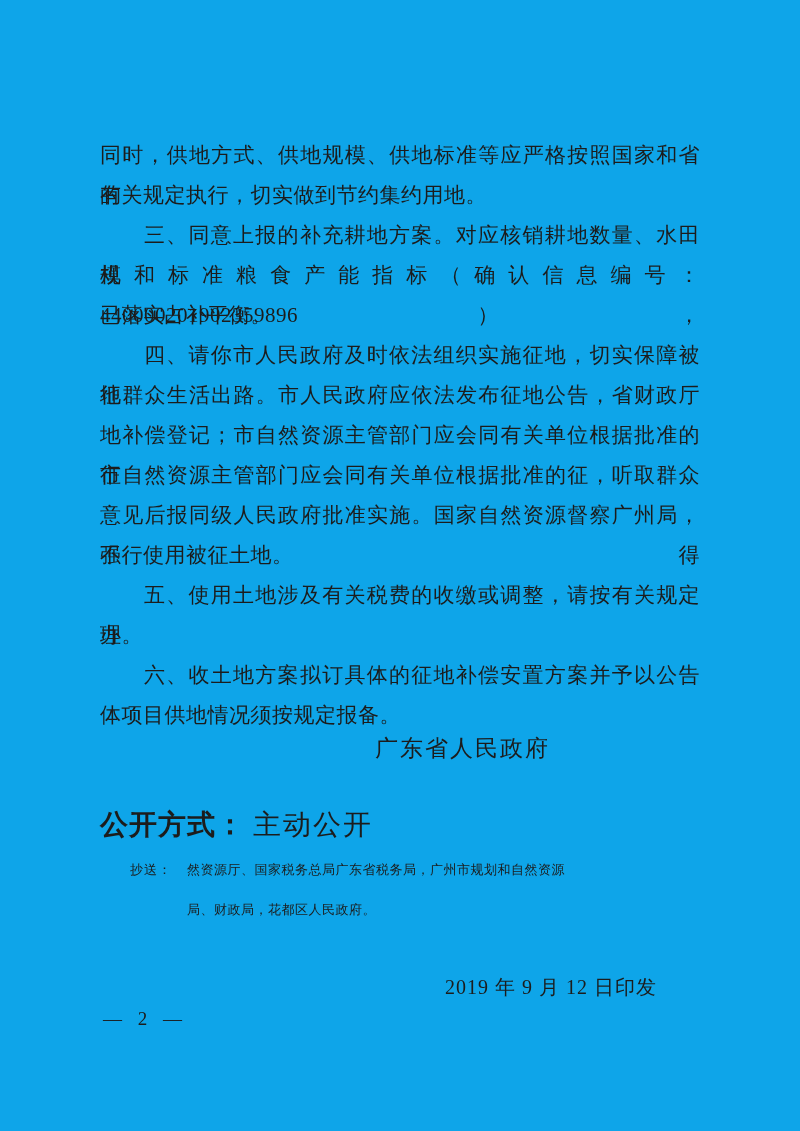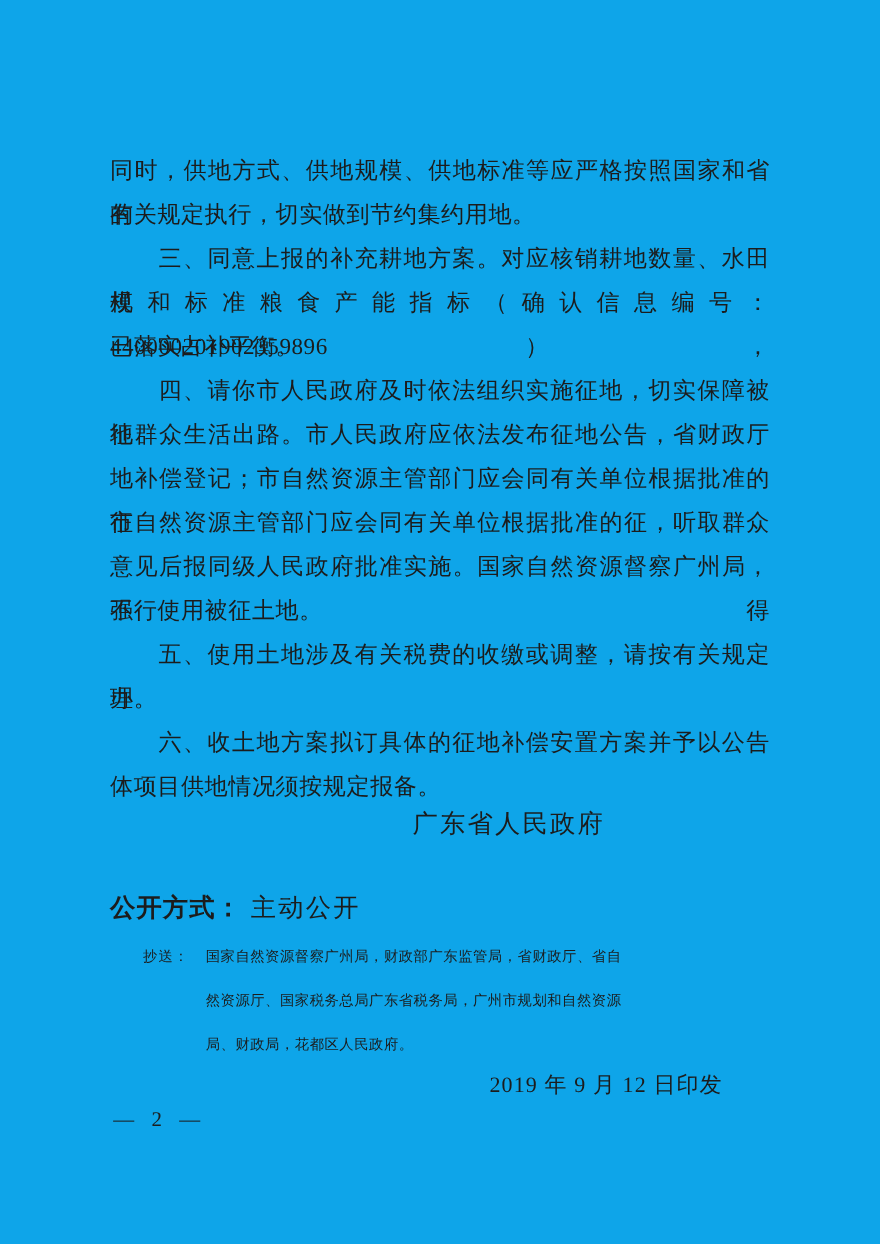--- a/index.html
+++ b/index.html
@@ -49,21 +49,21 @@
   .sig-line {
     font-size: 23px;
     line-height: 45px;
     letter-spacing: 2px;
   }
   
   .publicity {
     position: absolute;
     left: 100px;
     top: 810px;
-    font-size: 23px;
+    font-size: 28px;
     line-height: 30px;
   }
   .publicity-label {
     font-family: "Liberation Sans", "DejaVu Sans", sans-serif;
     font-weight: 700;
     letter-spacing: 1px;
   }
   .publicity-value {
     margin-left: 8px;
     letter-spacing: 2px;
@@ -154,21 +154,20 @@
   </div>
 
   <div class="publicity">
     <span class="publicity-label">公开方式：</span><span class="publicity-value">主动公开</span>
   </div>
 
   <div class="cc">
     <span class="cc-label">抄送：</span>
     <div class="cc-lines">
 
-        <div class="cc-line">国家自然资源督察广州局，财政部广东监管局，省财政厅、省自</div>
 
         <div class="cc-line">然资源厅、国家税务总局广东省税务局，广州市规划和自然资源</div>
 
         <div class="cc-line">局、财政局，花都区人民政府。</div>
       </div>
   </div>
 
   <div class="print-date">2019 年 9 月 12 日印发</div>
 
   <div class="page-number">— 2 —</div>

